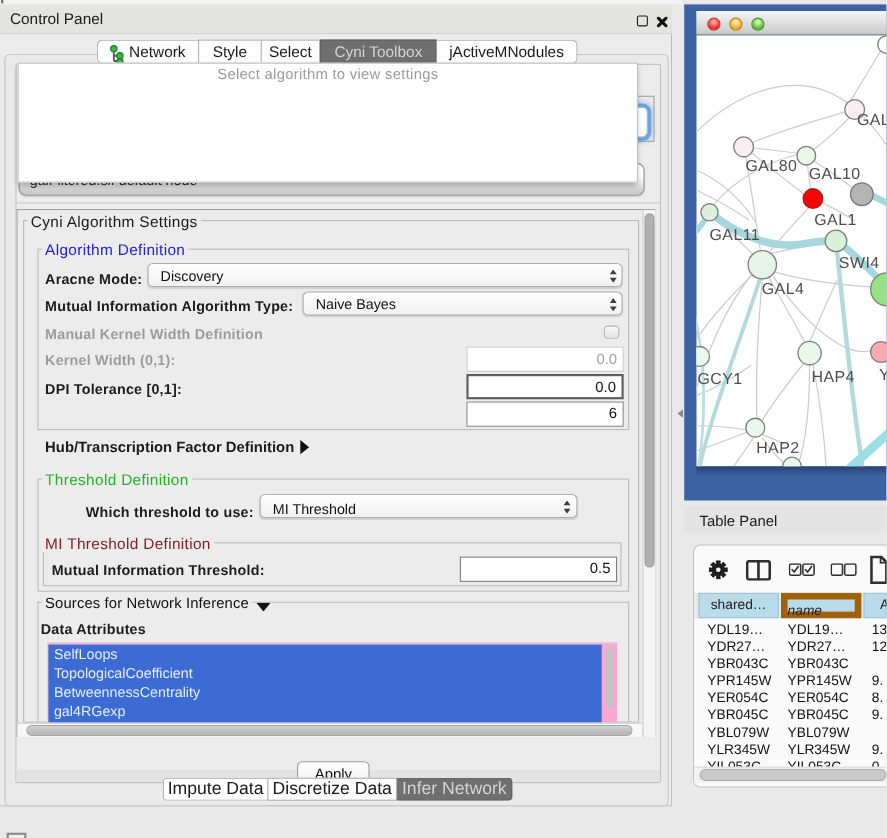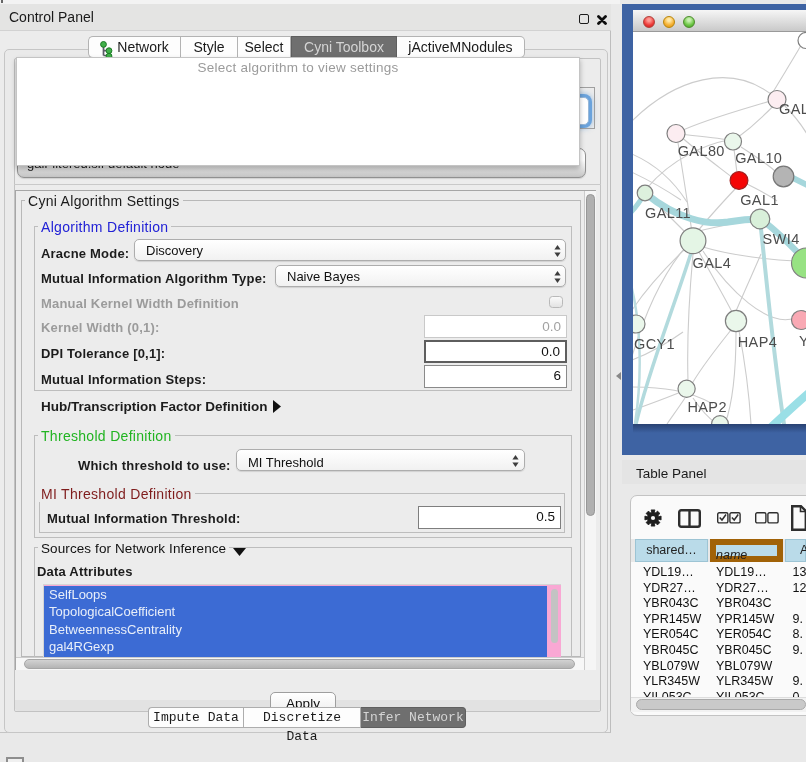--- a/index.html
+++ b/index.html
@@ -88,21 +88,20 @@
 
 <div class="lbl dis abs" style="left:41px;top:296px;">Manual Kernel Width Definition</div>
 <div class="abs" style="left:549px;top:296px;width:14px;height:12px;border:1px solid #b9b9b9;border-radius:3.5px;background:linear-gradient(#fafafa,#e3e3e3);"></div>
 
 <div class="lbl dis abs" style="left:41px;top:320px;">Kernel Width (0,1):</div>
 <div class="tfield" style="left:424px;top:315px;width:143px;height:23px;border:1px solid #c9c9c9;color:#a2a2a2;line-height:21px;">0.0</div>
 
 <div class="lbl abs" style="left:41px;top:346px;">DPI Tolerance [0,1]:</div>
 <div class="tfield" style="left:424px;top:340px;width:143px;height:23px;border:2px solid #5e5e5e;line-height:19px;">0.0</div>
 
-<div class="lbl abs" style="left:41px;top:372px;">Mutual Information Steps:</div>
 <div class="tfield" style="left:424px;top:364.5px;width:143px;height:23px;border:1.5px solid #8a8a8a;line-height:20px;">6</div>
 
 <div class="lbl abs" style="left:41px;top:399px;font-size:13.5px;letter-spacing:0;">Hub/Transcription Factor Definition</div>
 <svg class="abs" style="left:272px;top:400px;" width="10" height="13" viewBox="0 0 10 13">
       <path d="M1 0 L9 6.5 L1 13 Z" fill="#111"></path>
     </svg>
 
 <div class="group" style="left:34px;top:435px;width:538px;height:103px;"></div>
 <div class="gtitle" style="left:38px;top:428px;color:#21b421;">Threshold Definition</div>
 
@@ -135,21 +134,21 @@
 </div>
 
 <div class="abs" style="left:16px;top:657px;width:579px;height:13px;background:#f7f7f7;border-top:1px solid #ccc;"></div>
 <div class="abs" style="left:24px;top:658.5px;width:551px;height:10px;background:linear-gradient(#d2d2d2,#b4b4b4);border-radius:5px;border:0.5px solid #a6a6a6;"></div>
 
 <div class="abs" style="left:584px;top:191px;width:12px;height:479px;background:#f5f5f5;border-left:1px solid #ccc;"></div>
 <div class="abs" style="left:585.5px;top:194px;width:9px;height:322px;background:#b0b0b0;border:1px solid #979797;border-radius:5px;"></div>
 
 <div class="abs" style="left:270px;top:674px;width:66px;height:23px;border:1px solid #9e9e9e;border-radius:5px;background:linear-gradient(#ffffff,#ededed);font-size:13.5px;color:#111;text-align:center;line-height:21px;margin-top:18px;">Apply</div>
 
-<div class="abs" style="left:148px;top:707px;height:21px;display:flex;font-size:13px;color:#1a1a1a;font-family:Liberation Mono, monospace;">
+<div class="abs" style="left:148px;top:707px;height:21px;display:flex;font-size:16px;color:#1a1a1a;">
   <div style="background:#fdfdfd;border:1px solid #adadad;border-right:none;border-radius:4px 0 0 4px;width:95px;text-align:center;line-height:19px;">Impute Data</div>
   <div style="background:#fdfdfd;border:1px solid #adadad;width:118px;text-align:center;line-height:19px;">Discretize Data</div>
   <div style="background:#6f6f6f;border:1px solid #5f5f5f;border-left:none;border-radius:0 4px 4px 0;color:#d4d4d4;width:105px;text-align:center;line-height:19px;">Infer Network</div>
 </div>
 
 <div class="abs" style="left:16px;top:57px;width:564px;height:109px;background:#fff;border:1px solid #c4c4c4;box-shadow:0 3px 5px rgba(0,0,0,0.28);font-size:13.5px;letter-spacing:0.25px;">
   <div style="height:16.5px;color:#9b9b9b;text-align:center;padding-top:2px;">Select algorithm to view settings</div>
 </div>
 
 <svg class="abs" style="left:616px;top:372px;" width="5" height="8" viewBox="0 0 5 8">

